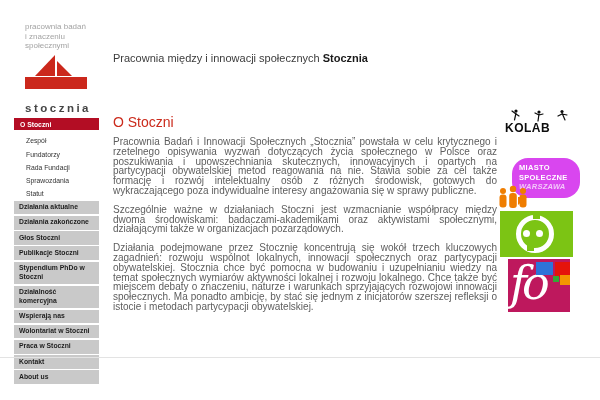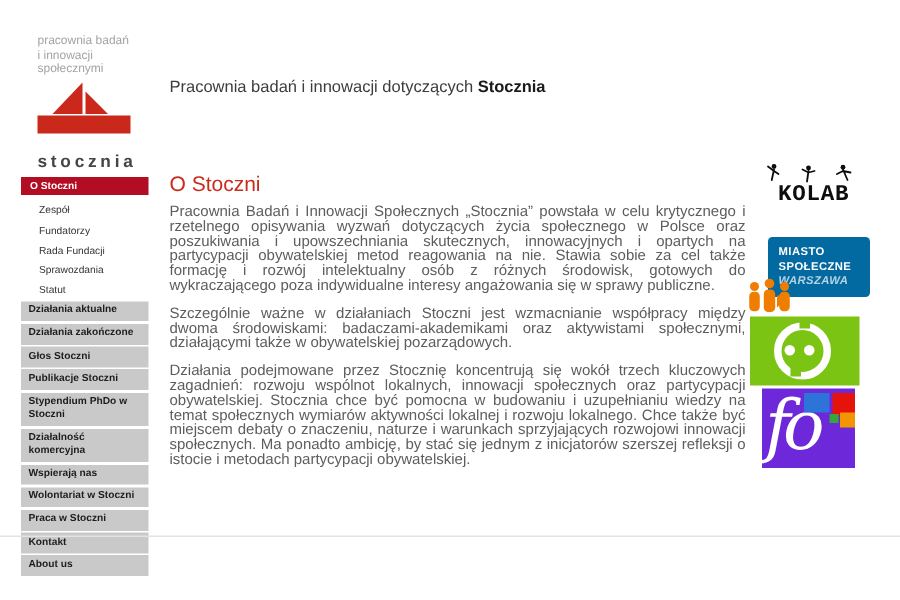--- a/index.html
+++ b/index.html
@@ -31,41 +31,41 @@
 
   
   .content{position:absolute;left:113px;top:114px;width:384px;}
   .content h2{margin:0 0 7px;font-size:14px;font-weight:normal;color:#cb2b1c;}
   .content p{margin:0 0 9px;font-size:10px;line-height:9.8px;text-align:justify;color:#5d5d5d;}
 
   
   .partners{position:absolute;left:498px;top:106px;width:90px;}
   .kolab{position:absolute;left:7px;top:2px;width:75px;cursor:pointer;}
   .kolab svg{display:block;margin-left:4px;}
-  .kolab-word{font-size:15px;font-weight:bold;color:#0d0d0d;letter-spacing:.5px;margin-top:-2px;
-              font-family:Liberation Mono, monospace;text-align:center;}
+  .kolab-word{font-size:12px;font-weight:bold;color:#0d0d0d;letter-spacing:.5px;margin-top:-2px;
+              font-family:Liberation Sans, sans-serif;}
 
   .miasto{position:absolute;left:0;top:50px;width:90px;height:58px;cursor:pointer;}
-  .miasto-bubble{position:absolute;left:14px;top:2px;width:68px;height:40px;background:#0369a1;
-                 border-radius:3px;padding:5px 0 0 7px;box-sizing:border-box;}
+  .miasto-bubble{position:absolute;left:14px;top:2px;width:68px;height:40px;background:#d946ef;
+                 border-radius:16px;padding:5px 0 0 7px;box-sizing:border-box;}
   .miasto-bubble .ln{font-size:7.5px;font-weight:bold;color:#fff;line-height:9.5px;letter-spacing:.3px;}
   .miasto-bubble .ln.light{color:rgba(255,255,255,.7);font-style:italic;}
   .miasto-tail{position:absolute;left:20px;top:41px;width:0;height:0;
                border-top:8px solid #ef7d00;border-right:9px solid transparent;}
   .miasto-people{position:absolute;left:0;top:28px;}
 
   .greenlogo{position:absolute;left:2px;top:105px;width:73px;height:46px;background:#7cc414;cursor:pointer;}
   .ring{position:absolute;left:16px;top:4px;width:28px;height:28px;border:5px solid #fff;border-radius:50%;}
   .ring-notch{position:absolute;width:7px;height:6px;background:#7cc414;}
   .notch-top{left:33px;top:2px;}
   .notch-bot{left:27px;top:34px;}
   .eye{position:absolute;width:7px;height:7px;background:#fff;border-radius:50%;top:19px;}
   .eye.l{left:23px;} .eye.r{left:36px;}
 
-  .fologo{position:absolute;left:10px;top:153px;width:62px;height:53px;background:#6d28d9;
+  .fologo{position:absolute;left:10px;top:153px;width:62px;height:53px;background:#be185d;
           overflow:hidden;cursor:pointer;}
   .fo-word{position:absolute;left:2px;top:-6px;font-family:"DejaVu Serif",serif;font-style:italic;
            font-weight:normal;font-size:46px;line-height:60px;color:#fff;letter-spacing:-5px;}
   .sq{position:absolute;}
   .sq.blue{left:28px;top:3px;width:17px;height:13px;background:#2e73d9;}
   .sq.red{left:47px;top:3px;width:15px;height:15px;background:#e5130b;}
   .sq.green{left:45px;top:17px;width:6px;height:6px;background:#35a637;}
   .sq.orange{left:52px;top:16px;width:10px;height:10px;background:#f39501;}
 
   
@@ -74,32 +74,32 @@
   .footer a{font-size:8px;color:#4f4f4f;text-decoration:none;cursor:pointer;}
 </style>
 </head>
 <body>
 
 <div class="page">
 
   <div class="logo">
     <div class="tagline">
       <div>pracownia badań</div>
-      <div>i innowacji</div>
+      <div>i znaczeniu</div>
       <div>społecznymi</div>
     </div>
     <div class="boat">
       <div class="sail-left"></div>
       <div class="sail-right"></div>
       <div class="hull"></div>
     </div>
     <div class="wordmark">stocznia</div>
   </div>
 
-  <h1 class="site-title"><span>Pracownia badań i innowacji dotyczących</span>
+  <h1 class="site-title"><span>Pracownia między i innowacji społecznych</span>
     <b>Stocznia</b></h1>
 
   <nav class="sidebar">
     <div class="mi active">O Stoczni</div>
     <div class="mi sub">Zespół</div>
     <div class="mi sub">Fundatorzy</div>
     <div class="mi sub">Rada Fundacji</div>
     <div class="mi sub">Sprawozdania</div>
     <div class="mi sub">Statut</div>
     <div class="mi gray">Działania aktualne</div>
@@ -111,21 +111,21 @@
     <div class="mi gray">Wspierają nas</div>
     <div class="mi gray">Wolontariat w Stoczni</div>
     <div class="mi gray">Praca w Stoczni</div>
     <div class="mi gray">Kontakt</div>
     <div class="mi gray">About us</div>
   </nav>
 
   <main class="content">
     <h2>O Stoczni</h2>
     <p>Pracownia Badań i Innowacji Społecznych „Stocznia” powstała w celu krytycznego i rzetelnego opisywania wyzwań dotyczących życia społecznego w Polsce oraz poszukiwania i upowszechniania skutecznych, innowacyjnych i opartych na partycypacji obywatelskiej metod reagowania na nie. Stawia sobie za cel także formację i rozwój intelektualny osób z różnych środowisk, gotowych do wykraczającego poza indywidualne interesy angażowania się w sprawy publiczne.</p>
-    <p>Szczególnie ważne w działaniach Stoczni jest wzmacnianie współpracy między dwoma środowiskami: badaczami-akademikami oraz aktywistami społecznymi, działającymi także w obywatelskiej pozarządowych.</p>
+    <p>Szczególnie ważne w działaniach Stoczni jest wzmacnianie współpracy między dwoma środowiskami: badaczami-akademikami oraz aktywistami społecznymi, działającymi także w organizacjach pozarządowych.</p>
     <p>Działania podejmowane przez Stocznię koncentrują się wokół trzech kluczowych zagadnień: rozwoju wspólnot lokalnych, innowacji społecznych oraz partycypacji obywatelskiej. Stocznia chce być pomocna w budowaniu i uzupełnianiu wiedzy na temat społecznych wymiarów aktywności lokalnej i rozwoju lokalnego. Chce także być miejscem debaty o znaczeniu, naturze i warunkach sprzyjających rozwojowi innowacji społecznych. Ma ponadto ambicję, by stać się jednym z inicjatorów szerszej refleksji o istocie i metodach partycypacji obywatelskiej.</p>
   </main>
 
   <aside class="partners">
 
     <div class="kolab">
       <svg width="64" height="15" viewBox="0 0 64 15">
         <g stroke="#0d0d0d" stroke-width="1.2" fill="none" stroke-linecap="round">
           <circle cx="7" cy="3" r="1.6" fill="#0d0d0d" stroke="none"></circle>
           <path d="M7 5 L5.5 12 M7 6 L3 3 M7 6 L10 8"></path>

